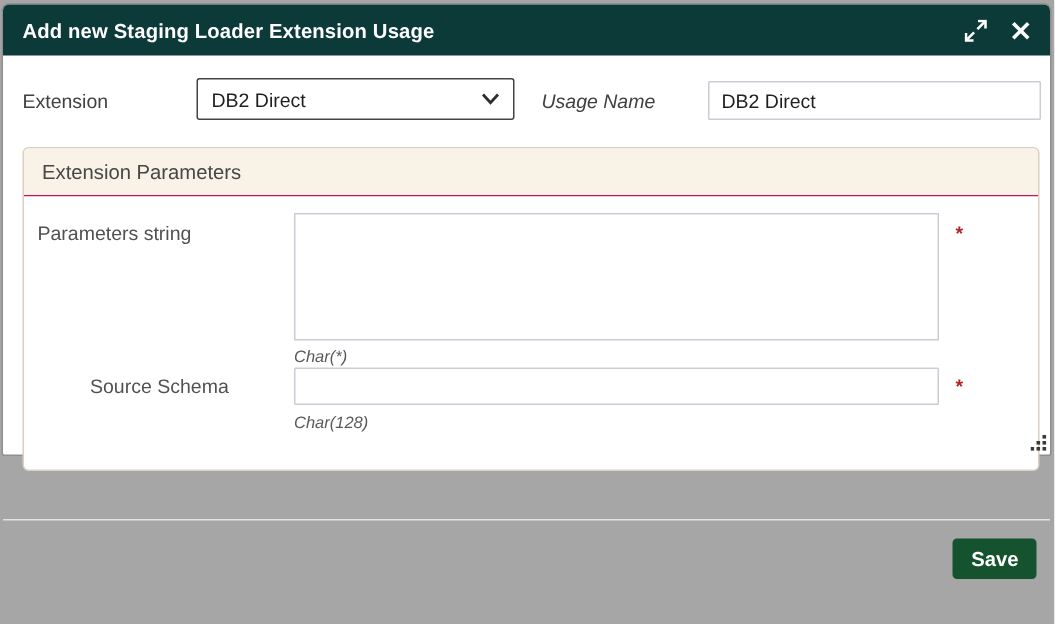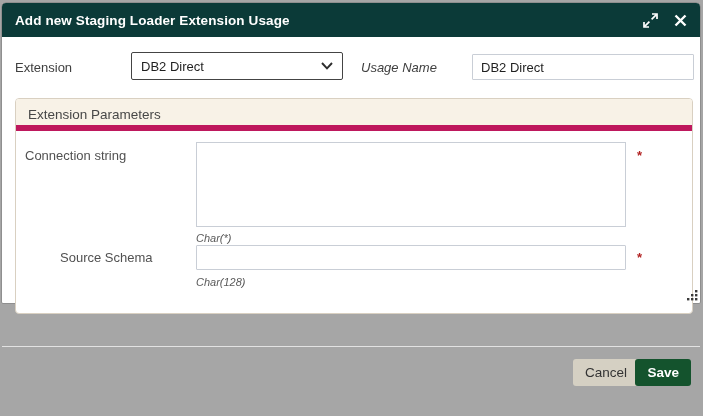--- a/index.html
+++ b/index.html
@@ -40,21 +40,21 @@
     font-family:"Liberation Sans", sans-serif; font-size:13px; color:#1f1f1f;
     padding:0 8px; background:#fff; outline:none;
   }
   #usage-name-input { left:470px; top:51px; width:222px; height:26px; }
 
   .panel {
     position:absolute; left:13px; top:95px; width:678px; height:216px;
     border:1px solid #d9d0c1; border-radius:4px; background:#fff;
   }
   .panel-header {
-    height:32px; background:#f8f2e7; border-bottom:6px solid #be185d;
+    height:32px; background:#f8f2e7; border-bottom:1px solid #be185d;
     border-radius:3px 3px 0 0; line-height:31px; padding-left:12px;
     font-size:13.5px; color:#474747;
   }
   .panel-label { position:absolute; left:9px; color:#515151; font-size:13px; }
   .panel-textarea {
     position:absolute; left:180px; top:43px; width:430px; height:85px;
     border:1px solid #c9ced6; resize:none; outline:none;
     font-family:"Liberation Sans", sans-serif; font-size:13px; padding:4px 8px;
   }
   .required-star { position:absolute; color:#b22222; font-size:13px; font-weight:bold; }
@@ -113,34 +113,33 @@
       </span>
     </div>
 
     <span class="field-label" style="left:359px; top:57px;font-style:italic;">Usage Name</span>
 
     <input id="usage-name-input" class="text-input" type="text" value="DB2 Direct" style="">
 
     <div class="panel">
       <div class="panel-header">Extension Parameters</div>
 
-      <span class="panel-label" style="top:49px;">Connection string</span>
+      <span class="panel-label" style="top:49px;">Parameters string</span>
       <textarea class="panel-textarea" style=""></textarea>
       <span class="required-star" style="left:621px; top:49px;">*</span>
       <span class="hint" style="top:133px;">Char(*)</span>
 
       <span class="panel-label" style="top:151px;margin-left:35px;">Source Schema</span>
       <input class="text-input" type="text" style="left: 180px; top: 146px; width: 430px; height: 25px; position: absolute;">
       <span class="required-star" style="left:621px; top:151px;">*</span>
       <span class="hint" style="top:177px;text-align:center;">Char(128)</span>
     </div>
 
     <div class="footer-divider"></div>
 
-    <button class="btn btn-cancel">Cancel</button>
     <button class="btn btn-save">Save</button>
 
     <span class="resize-handle">
       <svg width="11" height="11" viewBox="0 0 11 11">
         <g fill="#3a3a3a">
           <rect x="8" y="0" width="2.4" height="2.4"></rect>
           <rect x="4" y="4" width="2.4" height="2.4"></rect>
           <rect x="8" y="4" width="2.4" height="2.4"></rect>
           <rect x="0" y="8" width="2.4" height="2.4"></rect>
           <rect x="4" y="8" width="2.4" height="2.4"></rect>

